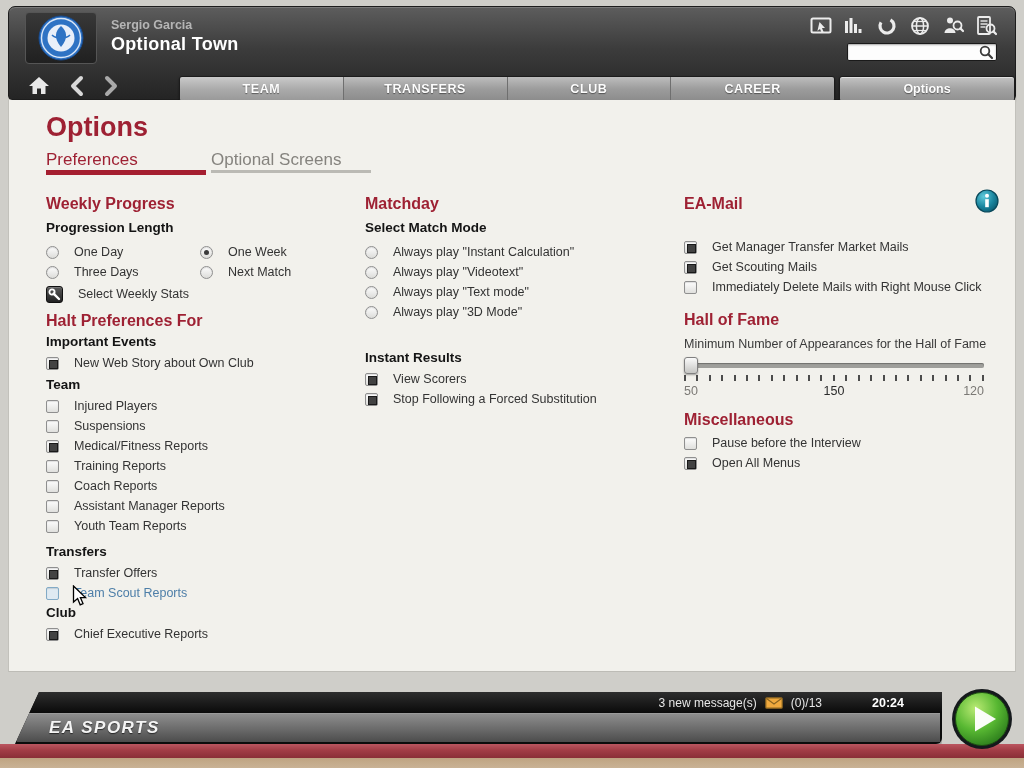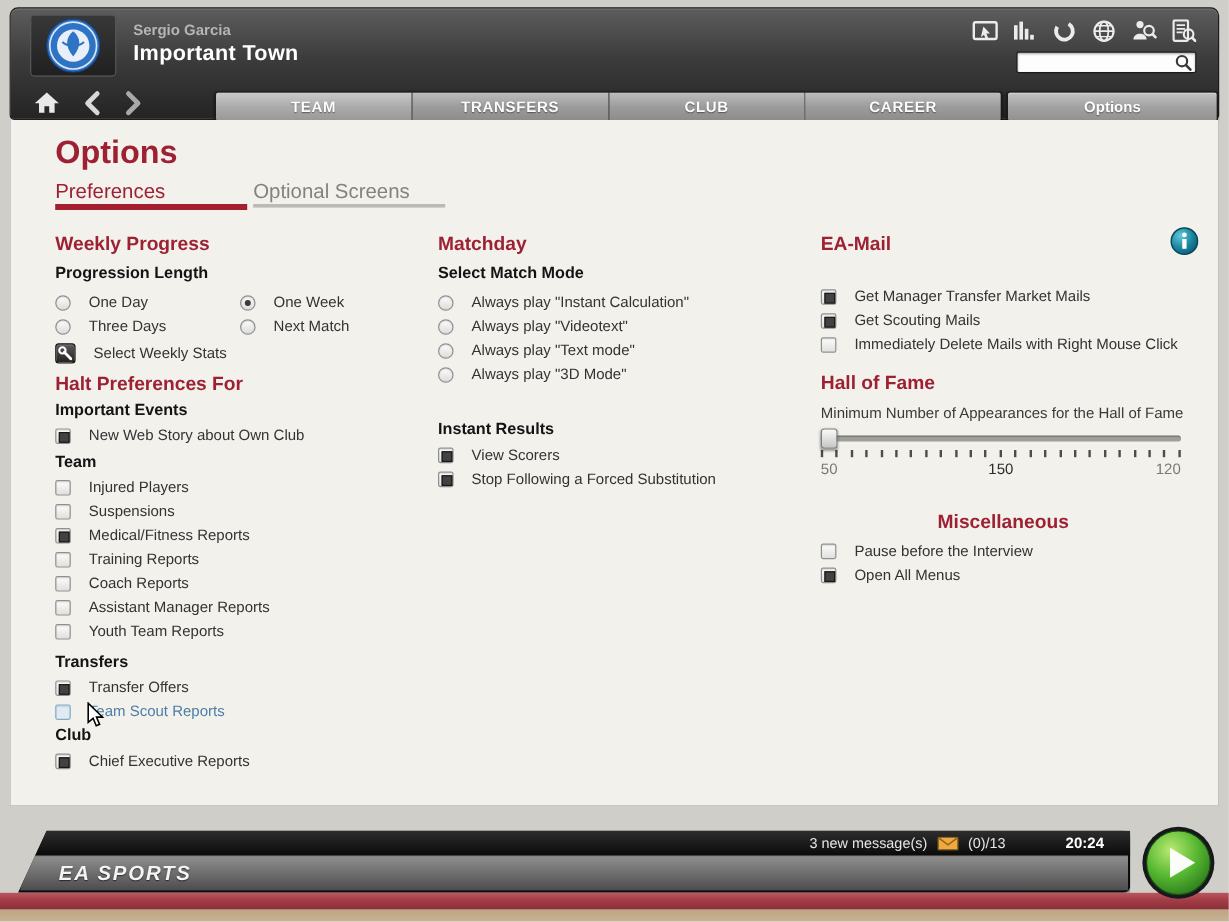--- a/index.html
+++ b/index.html
@@ -85,21 +85,21 @@
        box-shadow:inset 0 1px 1px rgba(0,0,0,.12);}
   .rb.checked::after{ content:""; position:absolute; left:3px; top:3px; width:5px; height:5px;
        border-radius:50%; background:#3a3a3a;}
   .row.hovered .lbl{ color:#4d7ea8; }
   .row.hovered .cb{ border-color:#82aac6; background:#dfeaf2; }
   .tool-btn{ width:17px; height:17px; border-radius:3px; border:1px solid #101010;
        background:linear-gradient(180deg,#5a5a5a,#222); display:flex; align-items:center; justify-content:center;
        box-shadow:inset 0 1px 0 #777;}
   .grid2{ display:grid; grid-template-columns:154px 1fr; }
   .mt4{margin-top:4px;} .mt8{margin-top:8px;} .mt14{margin-top:14px;}
-  .mt26{margin-top:28px;text-align:center;} .mt28{margin-top:28px;} .mt2{margin-top:2px;}
+  .mt26{margin-top:12px;} .mt28{margin-top:28px;} .mt2{margin-top:2px;}
   .gap24{margin-bottom:24px;}
   .info-btn{ position:absolute; left:975px; top:189px; width:24px; height:24px; cursor:pointer;}
   
   .slider-wrap{ position:relative; width:300px; margin-top:12px;}
   .slider-track{ width:300px; height:5px; background:#9f9f9b; border-radius:2px;
        box-shadow:inset 0 1px 1px rgba(0,0,0,.3);}
   .slider-handle{ position:absolute; left:0px; top:-6px; width:14px; height:17px;
        background:linear-gradient(180deg,#fafafa,#c6c6c3); border:1px solid #808080; border-radius:3px;
        box-shadow:0 1px 2px rgba(0,0,0,.35); cursor:pointer;}
   .ticks{ display:flex; justify-content:space-between; width:300px; margin-top:7px;}
@@ -113,21 +113,21 @@
       background:linear-gradient(180deg,#bb5660 0%,#a23d46 45%,#8a2f37 100%);}
   .tan-strip{ position:absolute; left:0; top:758px; width:1024px; height:10px;
       background:linear-gradient(180deg,#bfa482,#c9b295);}
   .bottombar{
       position:absolute; left:15px; top:692px; width:927px; height:52px;
       clip-path:polygon(24px 0, 100% 0, 100% 100%, 0 100%);
       border-radius:0 6px 6px 0;
       background:#0c0c0c; box-shadow:0 2px 3px rgba(0,0,0,.4);
   }
   .bar-top{ height:21px; background:linear-gradient(180deg,#2e2e2e,#0a0a0a);
-      display:flex; align-items:center; justify-content:flex-end; padding-right:22px; gap:8px;
+      display:flex; align-items:center; justify-content:flex-end; padding-right:38px; gap:8px;
       color:#e6e6e6; font-size:12px;}
   .bar-top .time{ font-weight:bold; color:#fff; margin-left:42px; font-size:12.5px;}
   .bar-bottom{ height:29px; margin:0 2px; border-top:1px solid #9a9a9a;
       background:linear-gradient(180deg,#8d8d8d 0%,#6a6a6a 55%,#4c4c4c 100%);
       display:flex; align-items:center; padding-left:32px;}
   .ea-logo{ font-size:17px; font-weight:bold; font-style:italic; letter-spacing:1.5px;
       color:#f4f4f4; text-shadow:0 1px 1px rgba(0,0,0,.6);}
   .play-btn{ position:absolute; left:951px; top:688px; width:62px; height:62px; cursor:pointer;}
   .cursor{ position:absolute; left:72px; top:585px; width:17px; height:23px; pointer-events:none;}
 </style>
@@ -138,21 +138,21 @@
   <div class="badge-panel">
     <svg width="46" height="46" viewBox="0 0 46 46">
       <circle cx="23" cy="23" r="22" fill="#2f73c4" stroke="#17498c" stroke-width="1"></circle>
       <circle cx="23" cy="23" r="19.5" fill="none" stroke="#d9e6f7" stroke-width="1.4"></circle>
       <circle cx="23" cy="23" r="13.5" fill="#e9eff9"></circle>
       <path d="M23 11 C17 16 15.5 23 23 32 C30.5 23 29 16 23 11 Z" fill="#2f73c4"></path>
       <path d="M14 20 C18 24 28 24 32 20" fill="none" stroke="#2f73c4" stroke-width="1.6"></path>
     </svg>
   </div>
   <div class="mgr-name">Sergio Garcia</div>
-  <div class="club-name">Important Town</div>
+  <div class="club-name">Optional Town</div>
 
   <div class="hdr-icons">
     <span class="ic">
       <svg width="22" height="18" viewBox="0 0 22 18">
           <rect x="1.5" y="1.5" width="19" height="14" rx="1.5" fill="none" stroke="#ececec" stroke-width="2"></rect>
           <path d="M9.5 5 L15 11 L12 11 L13.6 15 L11.6 15.8 L10 11.9 L7.4 14 Z" fill="#ececec"></path>
         </svg>
     </span>
     <span class="ic">
       <svg width="20" height="18" viewBox="0 0 20 18">

